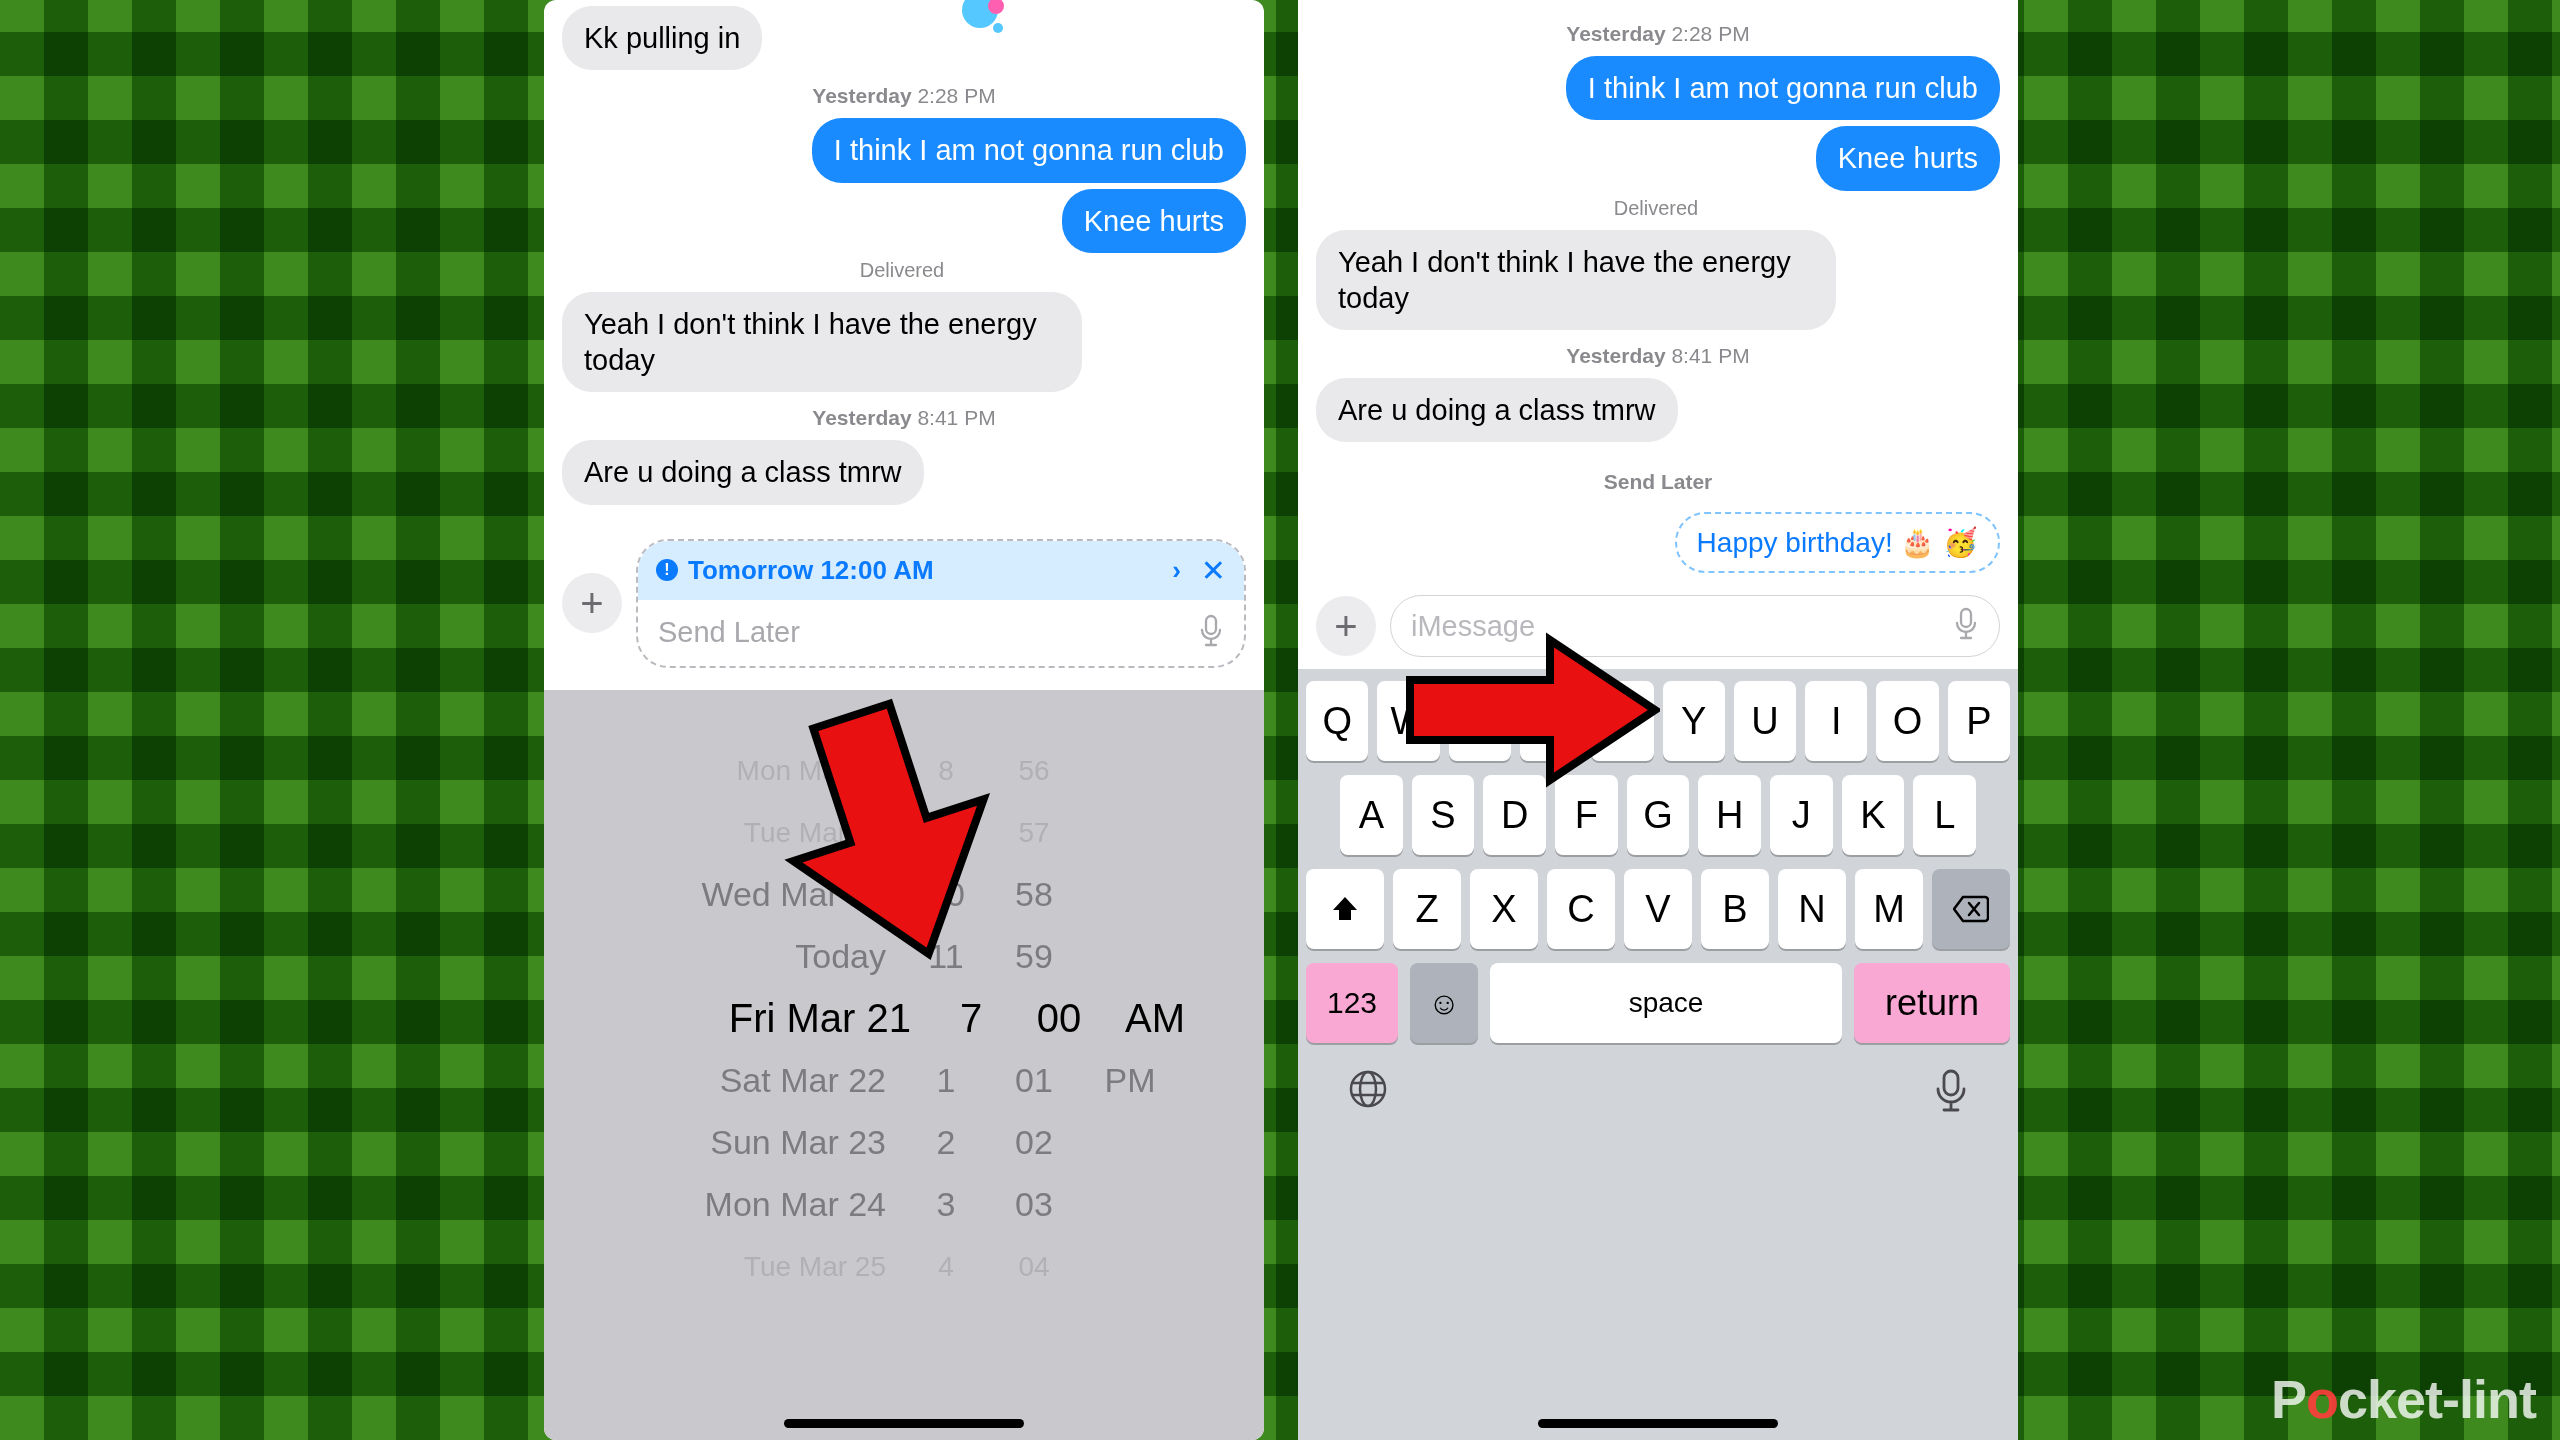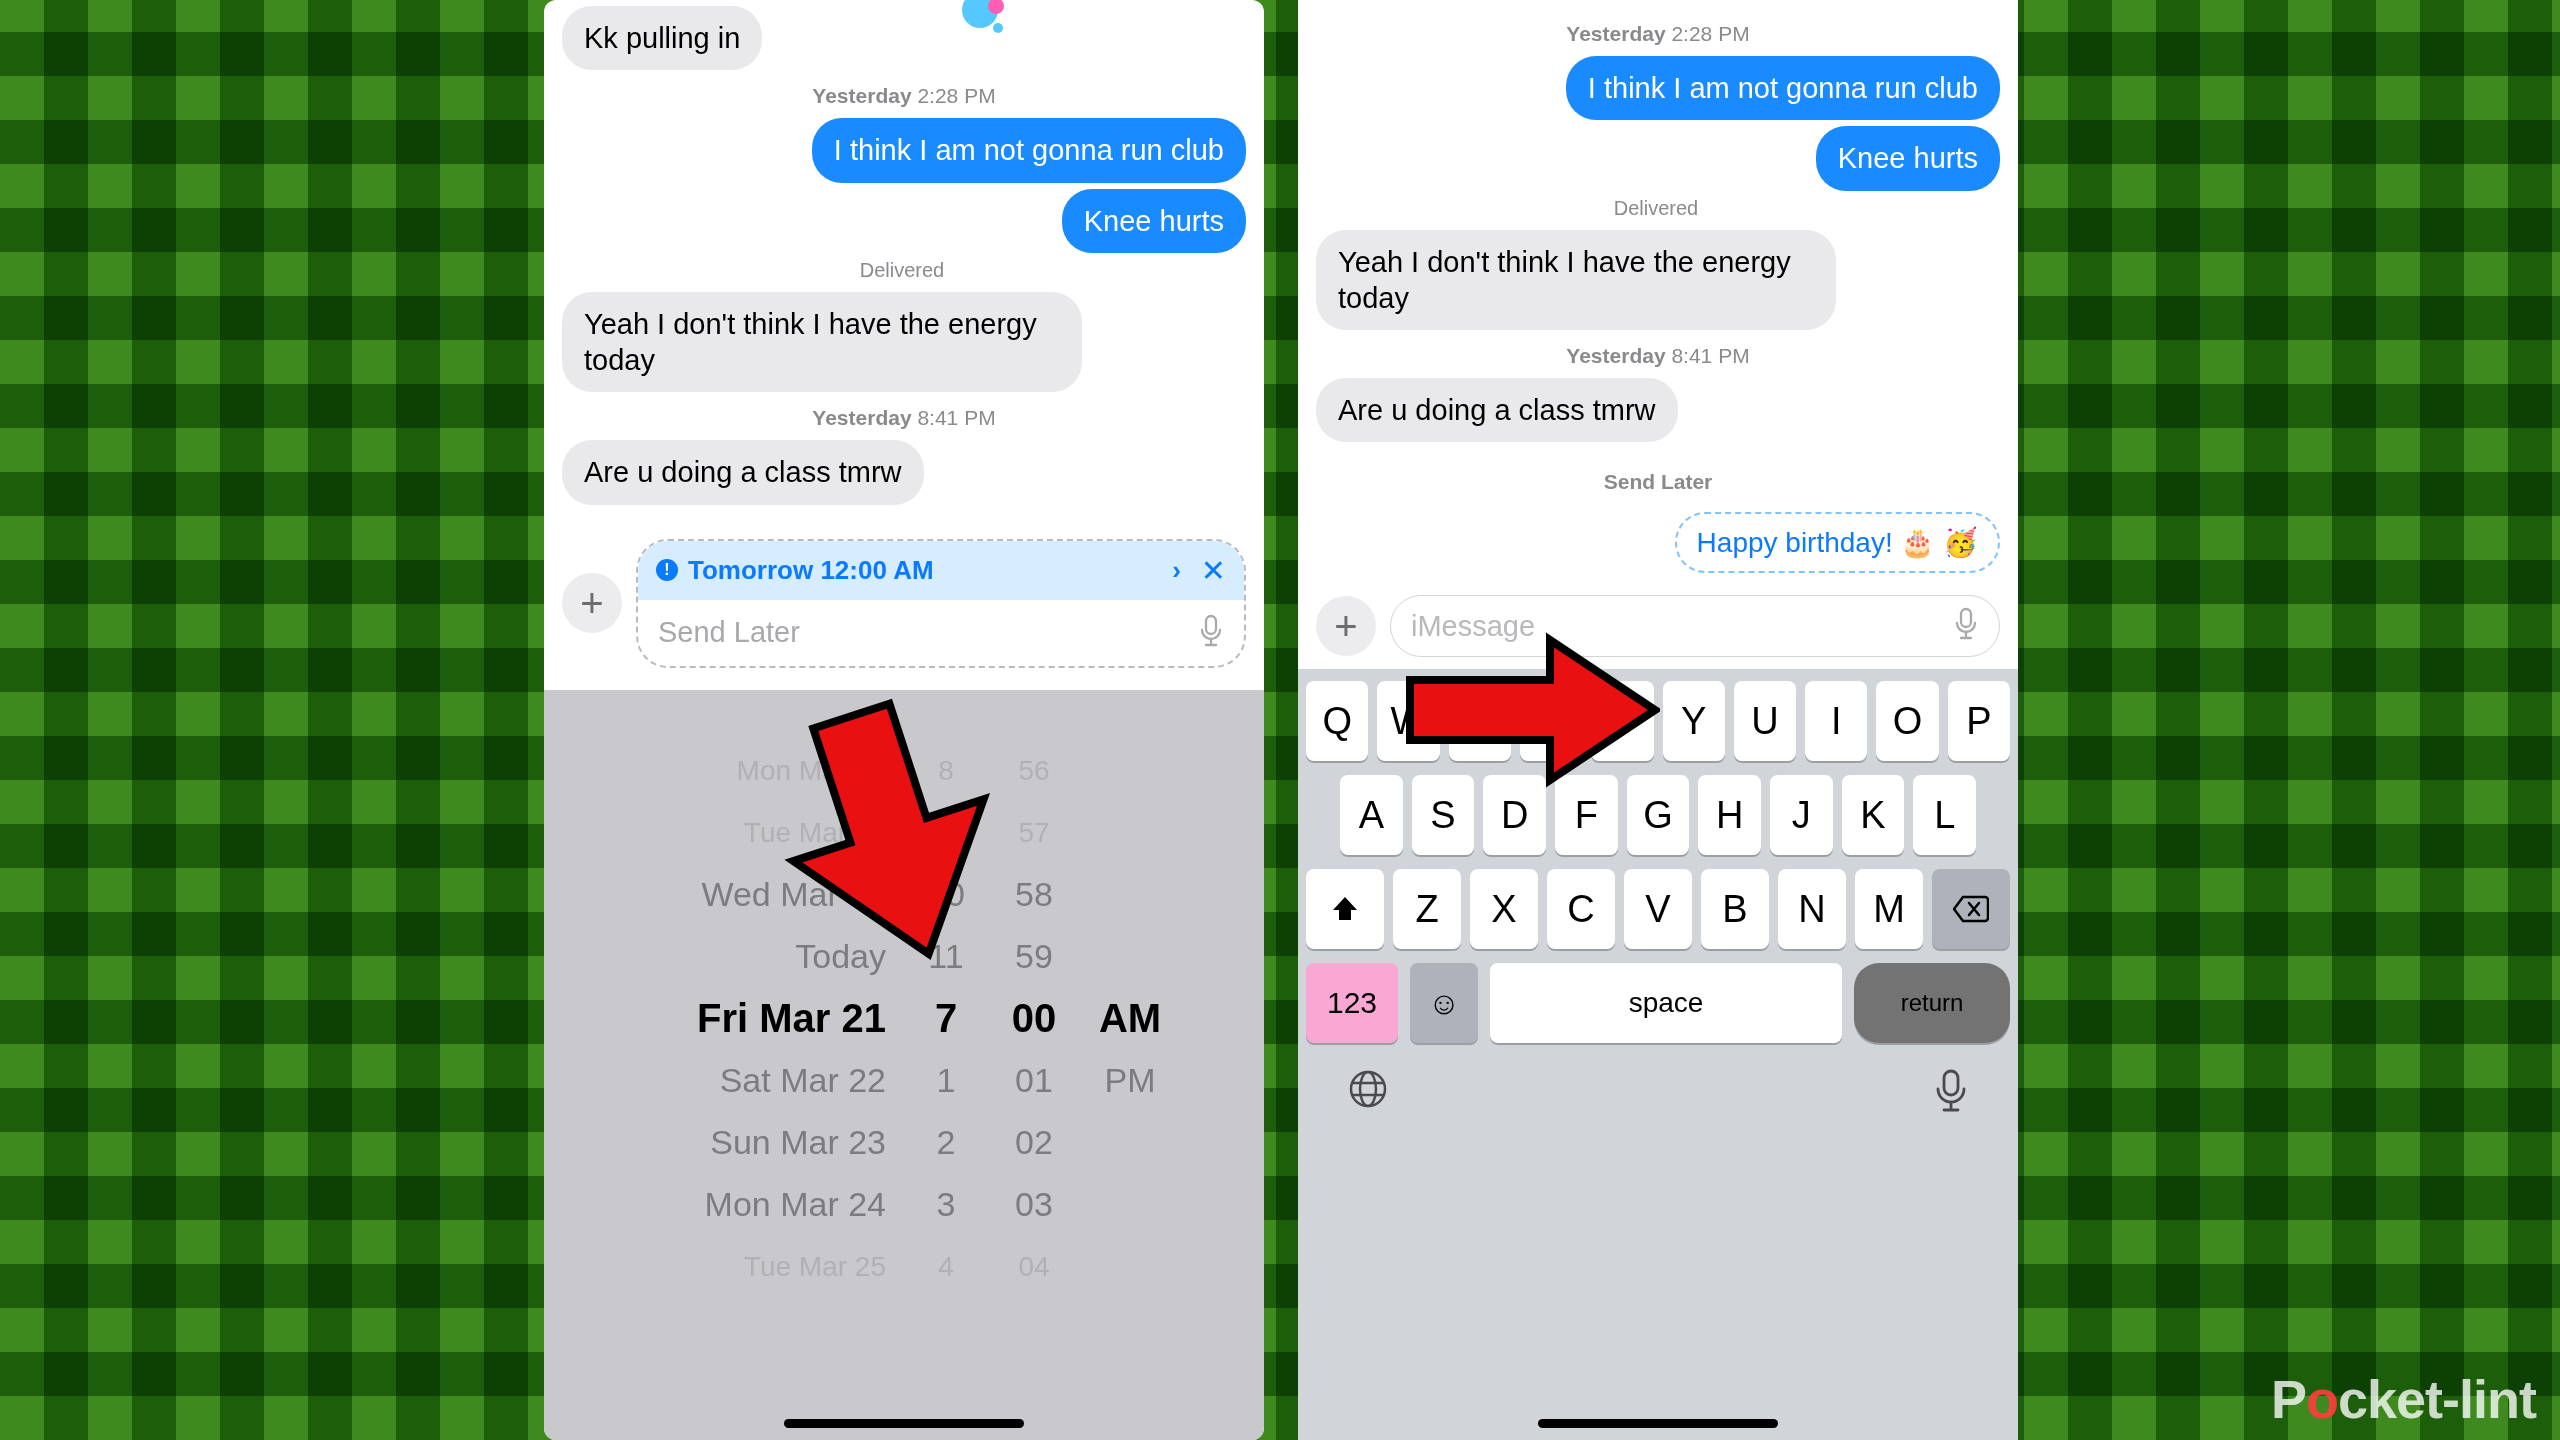--- a/index.html
+++ b/index.html
@@ -131,21 +131,21 @@
   .picker-rows {
     display:flex; flex-direction:column;
   }
   .prow {
     display:flex;
     font-size: 34px;
     color:#7c7c80;
     height: 62px;
     align-items:center;
   }
-  .prow.sel { color:#000; font-size:40px; font-weight:700; }
+  .prow.sel { color:#000; font-size:40px; font-weight:400;padding-left:25px; }
   .prow .c1 { width: 360px; text-align:right; padding-right:18px; }
   .prow .c2 { width: 84px; text-align:center; }
   .prow .c3 { width: 92px; text-align:center; }
   .prow .c4 { width: 100px; text-align:center; }
   .prow.faint { color:#b1b1b5; font-size:28px; }
 
   .home-ind {
     position:absolute; bottom:12px; left:50%; transform:translateX(-50%);
     width: 240px; height: 9px; background:#000; border-radius:10px;
   }
@@ -207,21 +207,21 @@
   }
   .krow.r2 { padding: 0 34px; }
   .key.shift { max-width: 88px; background:#fff; font-size:32px;}
   .key.del { max-width: 88px; background:#adb2bb; font-size:32px;}
   .krow.r4 { gap:12px; }
   .krow.r4 .key123 { background:#f9a8d4; max-width:92px; font-size:30px; }
   .krow.r4 .emoji { background:#adb2bb; max-width:68px; font-size:32px; }
   .krow.r4 .space {
     background:#fff; flex:1; max-width:none; font-size:28px;
   }
-  .krow.r4 .return { background:#737373; max-width:156px; font-size:24px;border-radius:25px; }
+  .krow.r4 .return { background:#f9a8d4; max-width:156px; font-size:36px; }
   .kbd-bottom {
     display:flex; justify-content:space-between;
     padding: 10px 40px 30px 40px;
     color:#4a4a4e;
   }
   .kbd-bottom .glyph { font-size:42px; }
 
   
   .arrow {
     position:absolute;

